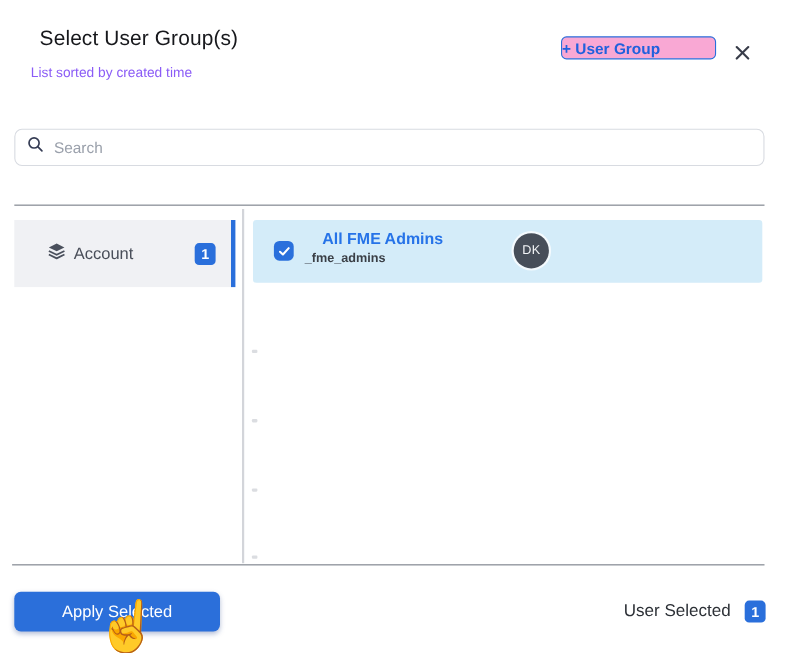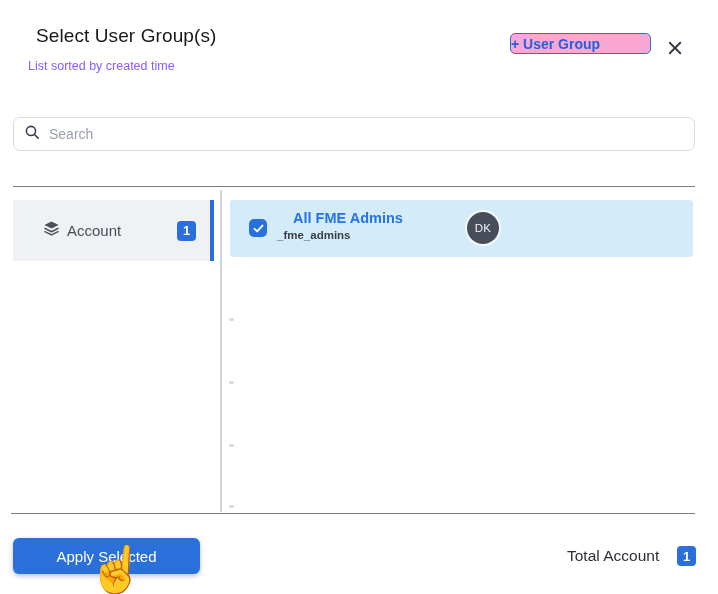--- a/index.html
+++ b/index.html
@@ -169,16 +169,16 @@
   </div>
 
   <div class="ph-dot" style="left:229px; top:318px;"></div>
   <div class="ph-dot" style="left:229px; top:381px;"></div>
   <div class="ph-dot" style="left:229px; top:444px;"></div>
   <div class="ph-dot" style="left:229px; top:505px;"></div>
 
   <button class="apply-btn">Apply Selected</button>
   <div class="hand-cursor">☝</div>
 
-  <div class="total-label">Total Account</div>
+  <div class="total-label">User Selected</div>
   <div class="total-badge">1</div>
 
 </div>
 
 </body></html>

